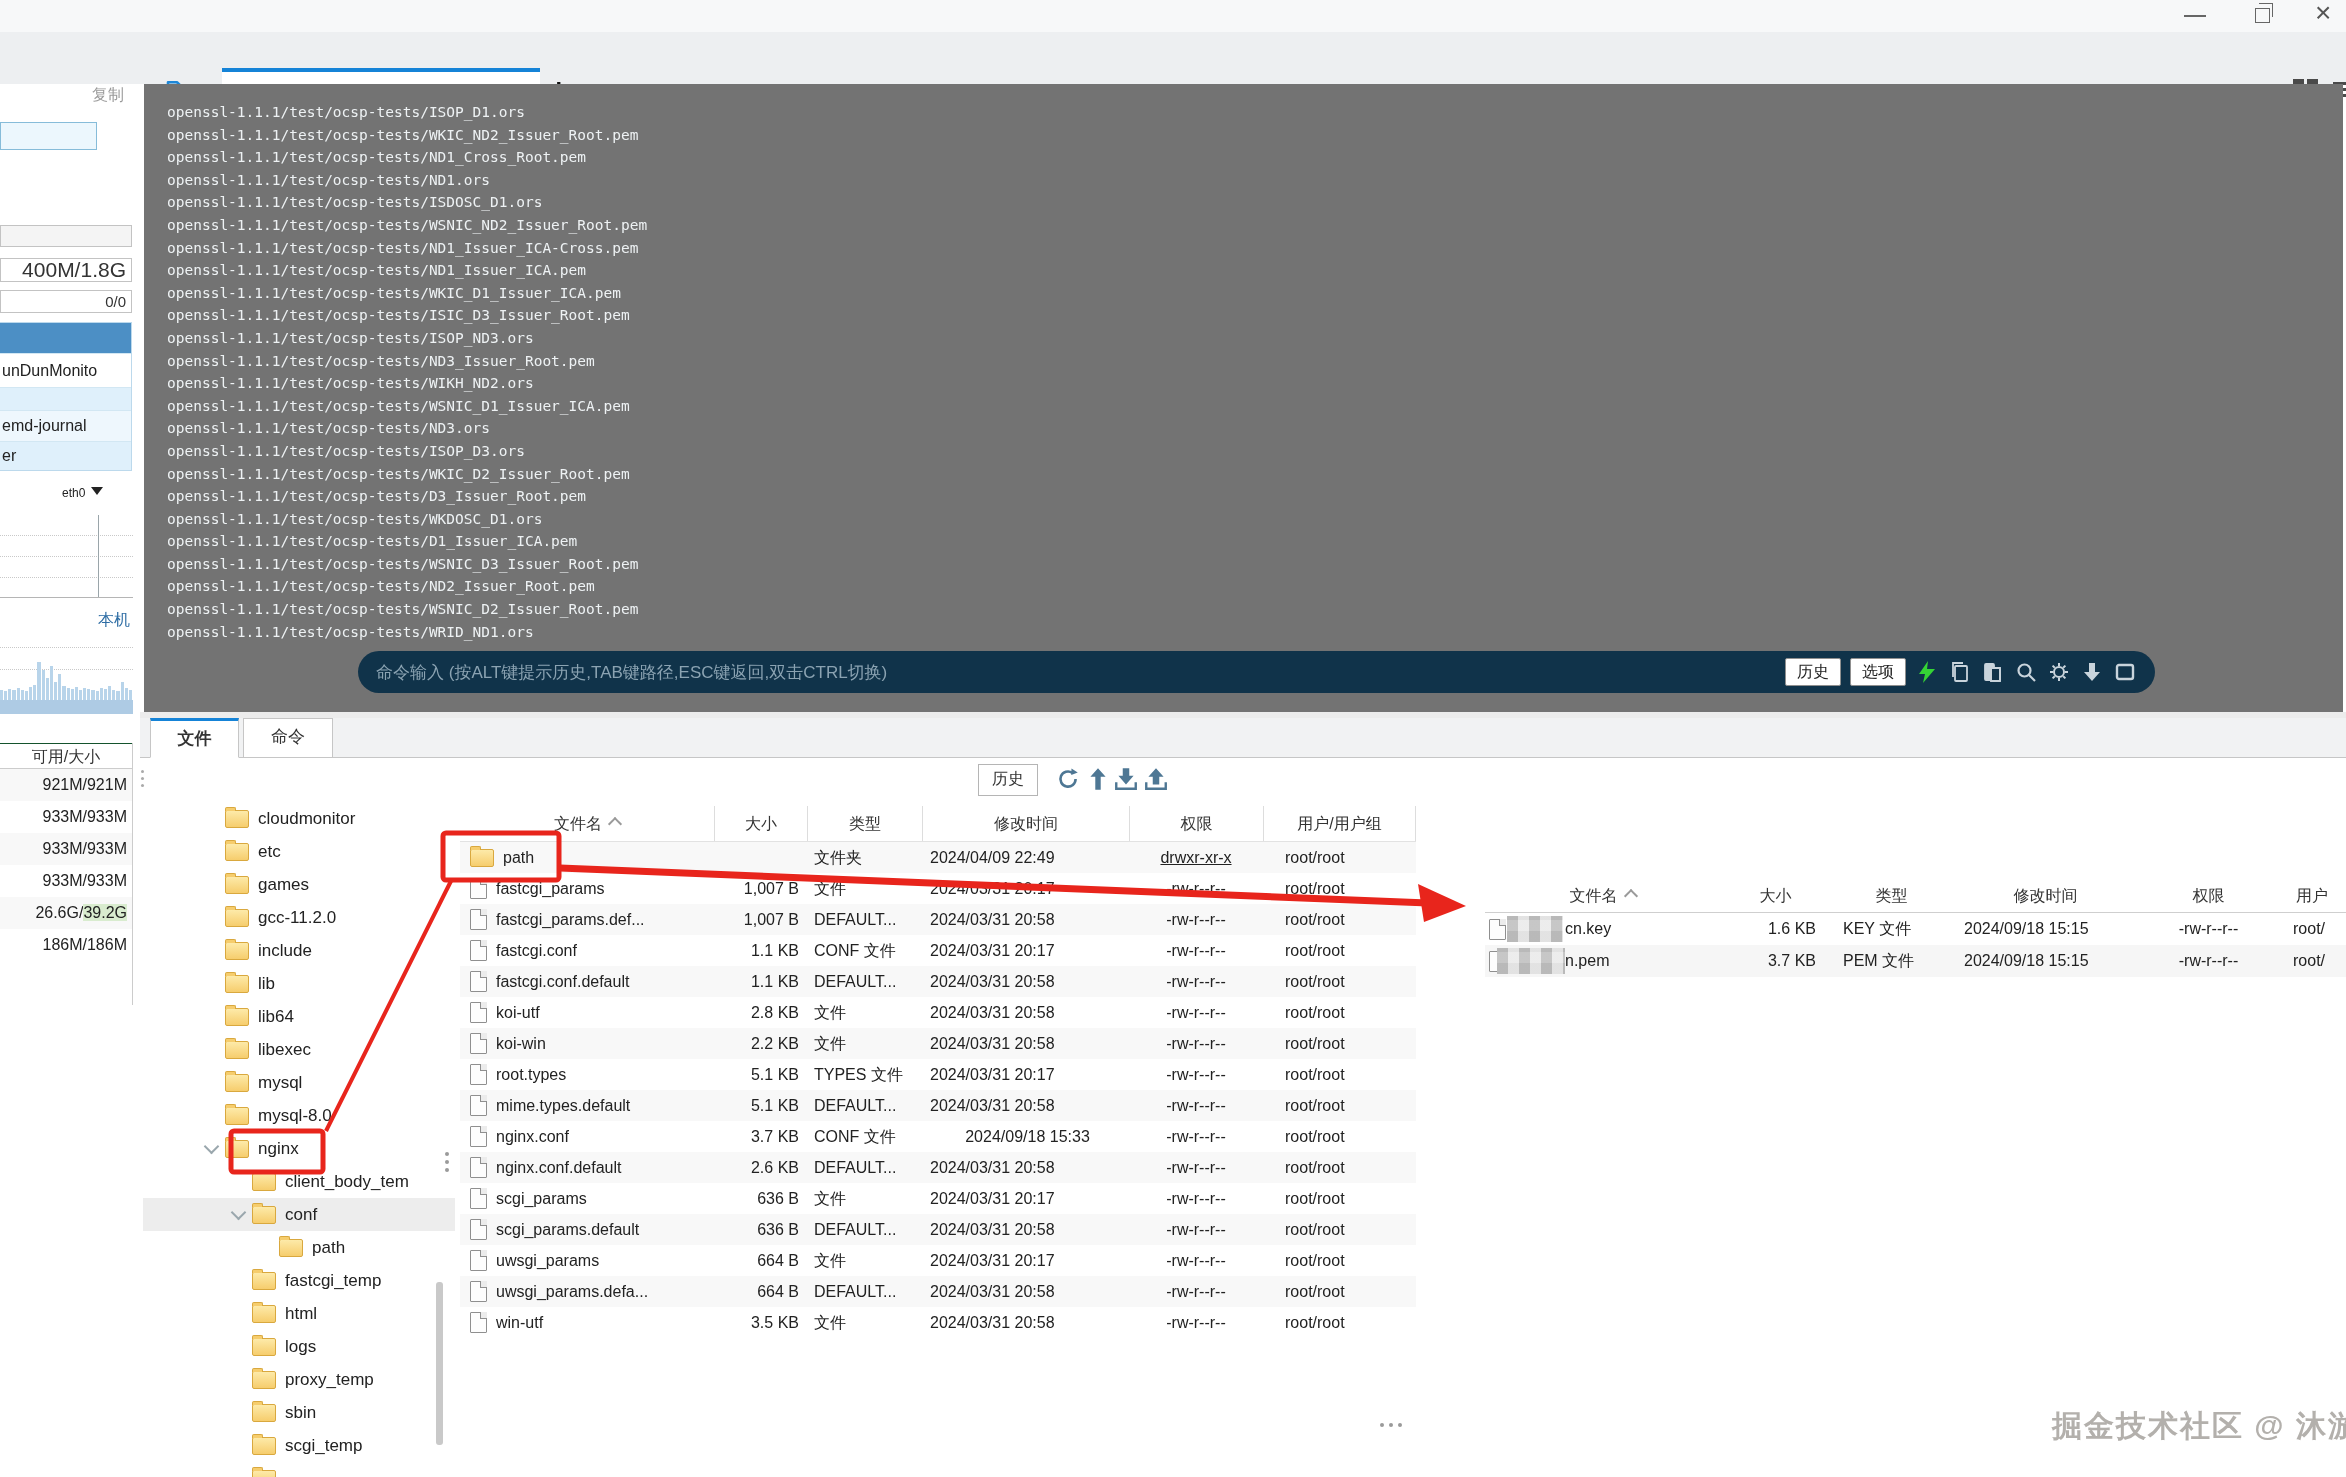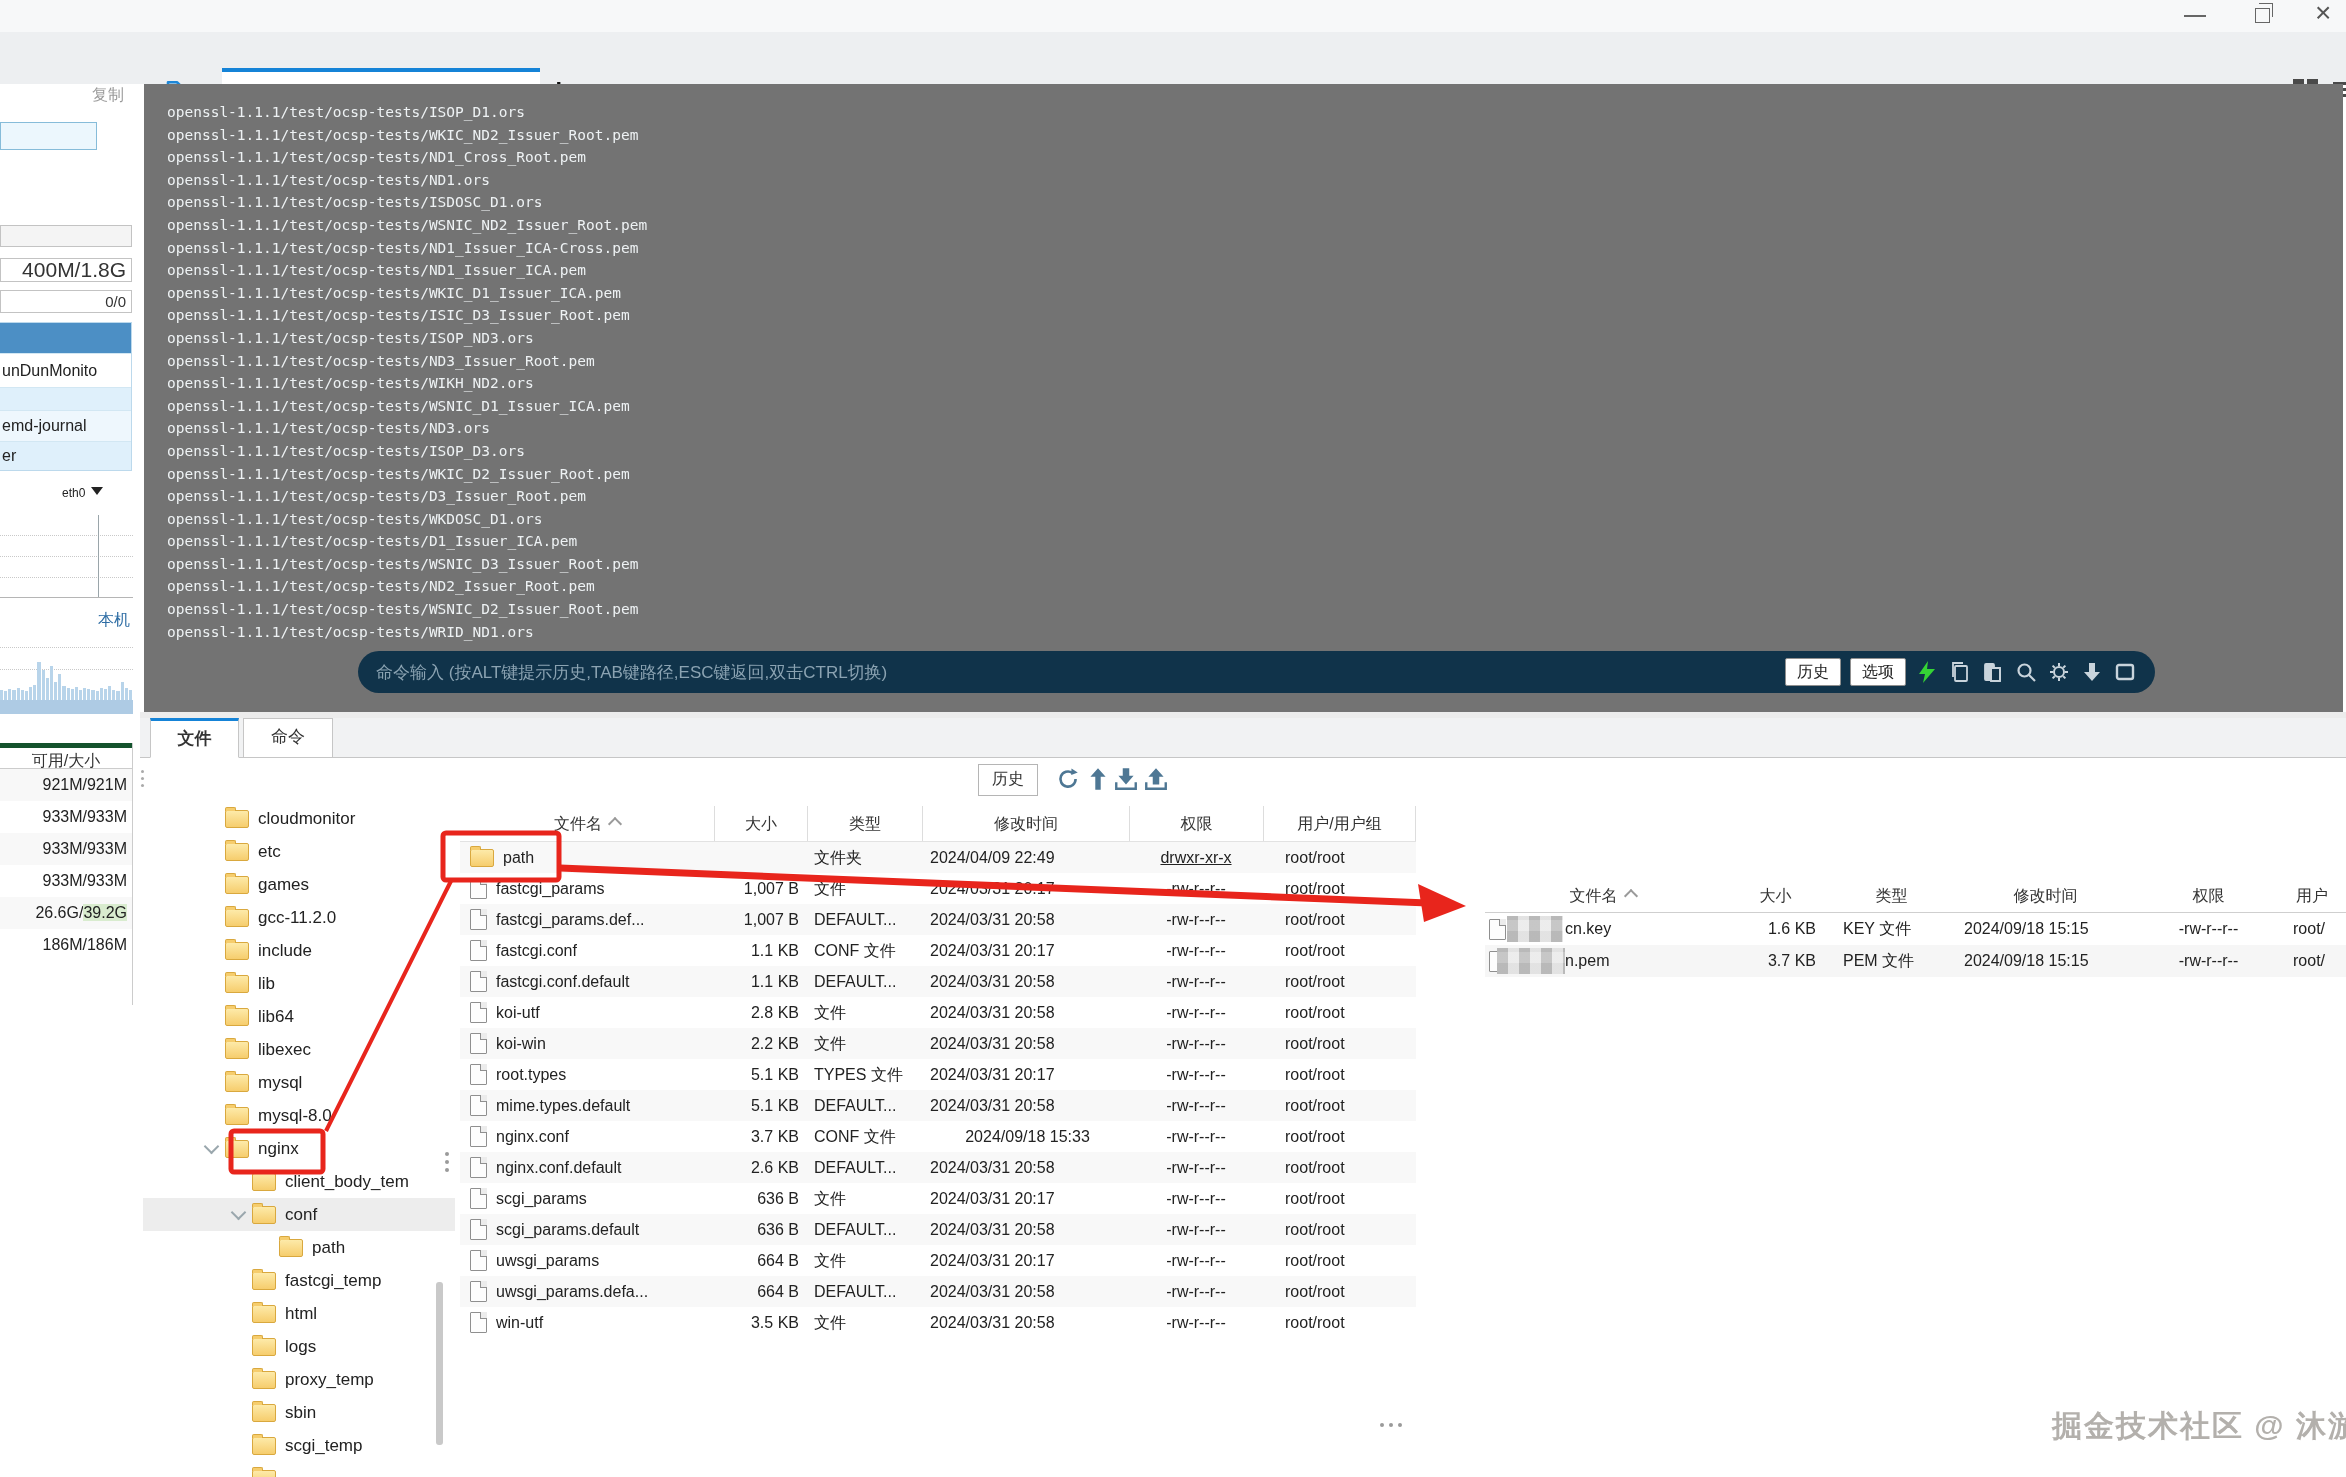--- a/index.html
+++ b/index.html
@@ -110,21 +110,21 @@
                border-top:8px solid #222;margin-left:6px;vertical-align:2px}
   #graph1{left:0;top:515px;width:133px;height:83px;border-bottom:1px solid #b5b5b5}
   #graph1 .gl{position:absolute;left:0;width:100%;border-top:1px dotted #c9c9c9}
   #graph1 .vl{position:absolute;left:98px;top:0;width:1px;height:100%;background:#9aa5aa}
   #mon-local{left:98px;top:610px;font-size:16px;color:#2e6da4}
   #graph2{left:0;top:635px;width:133px;height:65px}
   #graph2 .gl{position:absolute;left:0;width:100%;border-top:1px dotted #c9c9c9}
   #bars{position:absolute;left:0;bottom:0;width:133px;height:60px;display:flex;align-items:flex-end}
   #bars div{flex:1;background:#b8d4ea;margin-right:1px}
   #mon-band{left:0;top:700px;width:133px;height:14px;background:#aecbe4}
-  #disk-head{left:0;top:743px;width:132px;height:26px;border-top:5px solid #14532d;border-bottom:1px solid #ccc;
+  #disk-head{left:0;top:743px;width:132px;height:26px;border-top:1px solid #14532d;border-bottom:1px solid #ccc;
              font-size:16px;color:#333;text-align:center;line-height:26px;box-sizing:border-box}
   #disk-rows{left:0;top:769px;width:132px}
   .disk-row{height:32px;line-height:32px;font-size:16px;color:#222;text-align:right;padding-right:5px}
   .disk-row:nth-child(odd){background:#f8f8f8}
   .hl-green{background:#d9eccf}
   #mon-vline{left:132px;top:743px;width:1px;height:262px;background:#ccc}
   
   #watermark{left:2052px;top:1406px;font-size:30px;font-weight:bold;color:#b3b0ac;letter-spacing:2px;
              text-shadow:2px 2px 0 #fff;white-space:nowrap}
   #redsvg{left:0;top:0;width:2346px;height:1477px;pointer-events:none;z-index:40}

